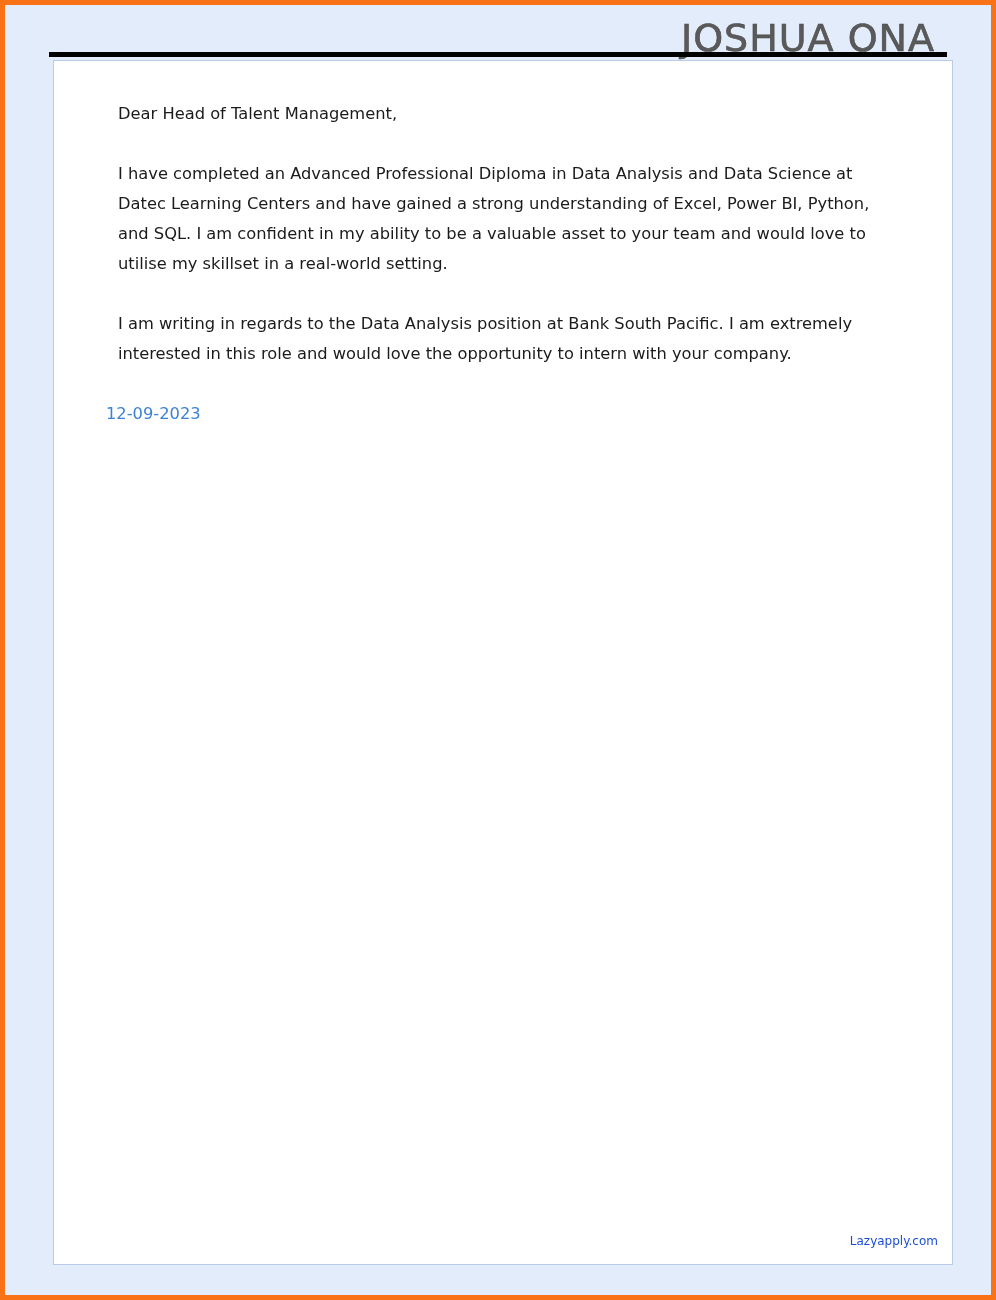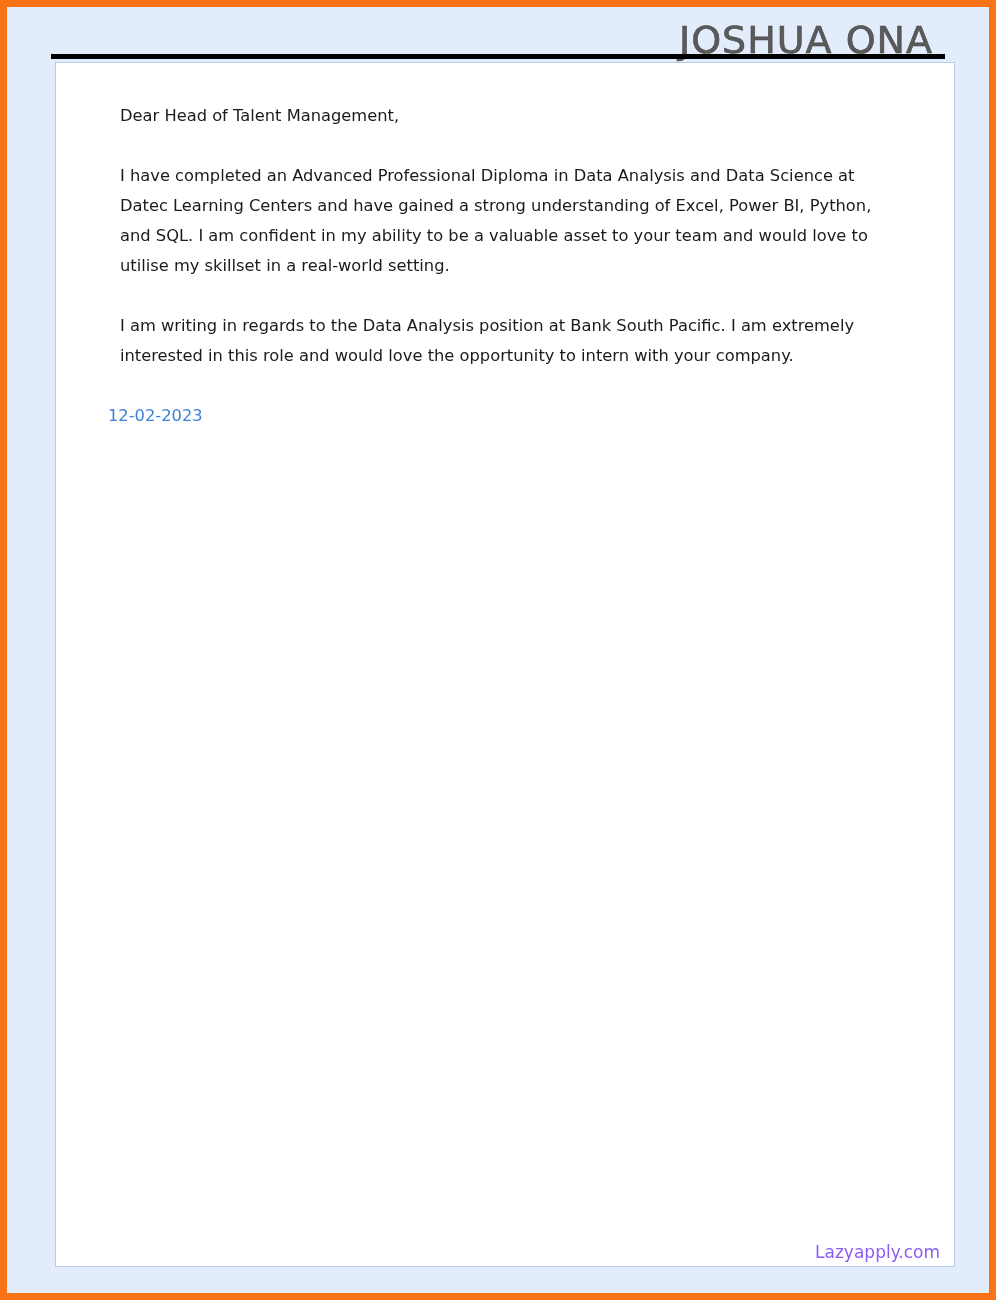--- a/index.html
+++ b/index.html
@@ -11,21 +11,21 @@
     height: 1300px;
     background: #e3ecfb;
     font-family: "DejaVu Sans", sans-serif;
     overflow: hidden;
   }
   .page {
     position: relative;
     width: 996px;
     height: 1300px;
     box-sizing: border-box;
-    border: 7px solid #f97316;
+    border: 5px solid #f97316;
     background: #e3ecfb;
   }
   .header {
     position: absolute;
     top: 4px;
     left: 4px;
     right: 4px;
     height: 52px;
     display: flex;
     align-items: flex-end;
@@ -77,23 +77,23 @@
   }
   .date {
     font-size: 16.3px;
     line-height: 30px;
     color: #3b82d6;
     margin: 0;
   }
   .footer {
     position: absolute;
     right: 14px;
-    bottom: 4px;
-    font-size: 17px;
-    color: #8b5cf6;
+    bottom: 16px;
+    font-size: 12px;
+    color: #1d4ed8;
   }
 </style>
 </head>
 <body>
 
 <div class="page">
 
   <div class="header">
     <div class="name-title">JOSHUA ONA</div>
   </div>
@@ -104,20 +104,20 @@
     <div class="body-content">
 
       <p class="para">Dear Head of Talent Management,</p>
 
       <p class="para">I have completed an Advanced Professional Diploma in Data Analysis and Data Science at Datec Learning Centers and have gained a strong understanding of Excel, Power BI, Python, and SQL. I am confident in my ability to be a valuable asset to your team and would love to utilise my skillset in a real-world setting.</p>
 
       <p class="para">I am writing in regards to the Data Analysis position at Bank South Pacific. I am extremely interested in this role and would love the opportunity to intern with your company.</p>
 
 
 
-      <p class="date">12-02-2023</p>
+      <p class="date">12-09-2023</p>
 
     </div>
 
     <div class="footer">Lazyapply.com</div>
   </div>
 
 </div>
 
 </body></html>

